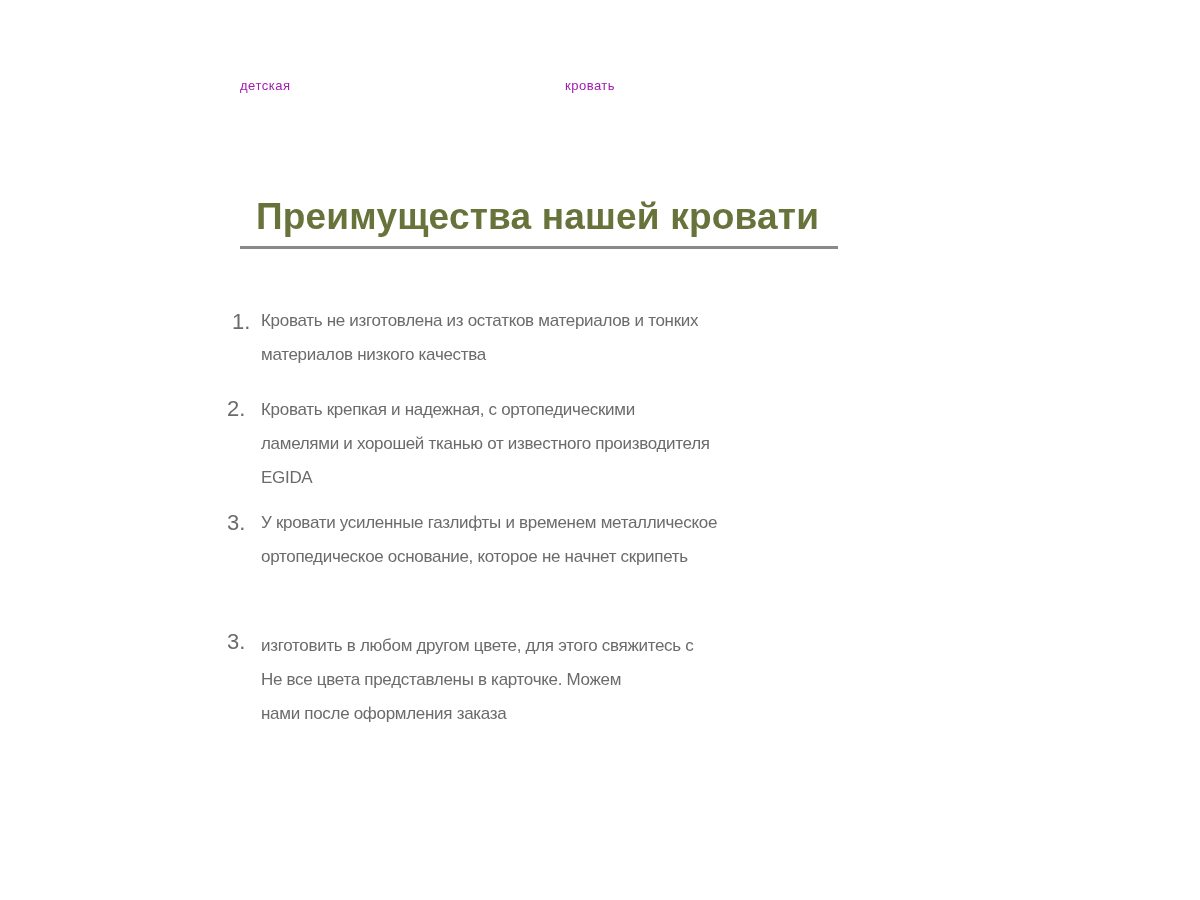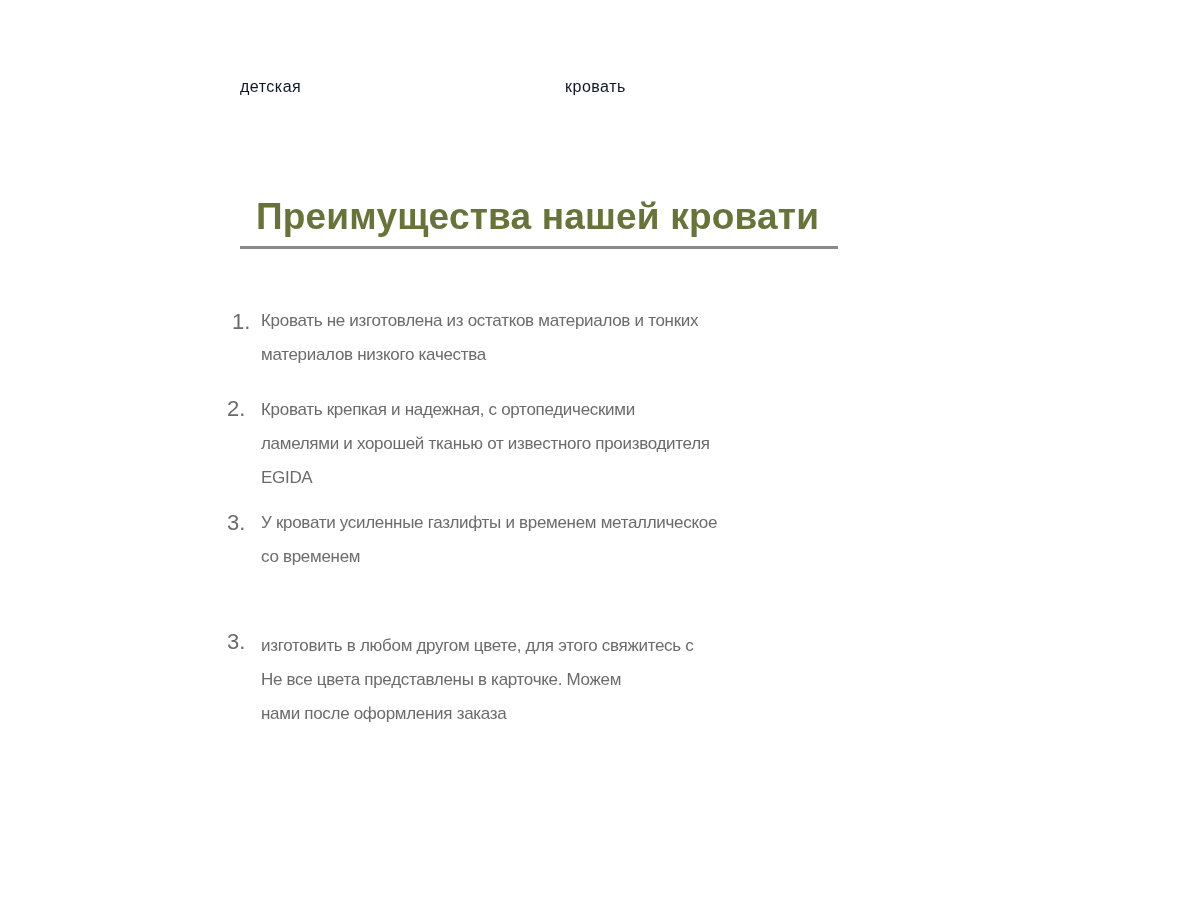--- a/index.html
+++ b/index.html
@@ -10,22 +10,22 @@
     body {
       width: 1200px;
       height: 900px;
       position: relative;
       overflow: hidden;
       font-family: "Liberation Sans", "DejaVu Sans", sans-serif;
     }
     .tag {
       position: absolute;
       top: 78px;
-      font-size: 16px;
-      color: #0f172a;
+      font-size: 13px;
+      color: #a21caf;
       letter-spacing: 0.5px;
     }
     .tag-left { left: 240px; }
     .tag-right { left: 565px; }
 
     .title {
       position: absolute;
       left: 240px;
       top: 180px;
       margin: 16px;
@@ -96,21 +96,21 @@
       <div>Кровать крепкая и надежная, с ортопедическими</div>
       <div>ламелями и хорошей тканью от известного производителя</div>
       <div>EGIDA</div>
     </div>
   </li>
 
   <li class="item" style="top:506px;">
     <span class="item-num" style="left:227px; top:4px;">3.</span>
     <div class="item-text">
       <div>У кровати усиленные газлифты и временем металлическое</div>
-      <div>со временем</div>
+      <div>ортопедическое основание, которое не начнет скрипеть</div>
     </div>
   </li>
 
   <li class="item" style="top:629px;">
     <span class="item-num" style="left:227px; top:0px;">3.</span>
     <div class="item-text">
       <div>изготовить в любом другом цвете, для этого свяжитесь с</div>
       <div>Не все цвета представлены в карточке. Можем</div>
       <div>нами после оформления заказа</div>
     </div>

